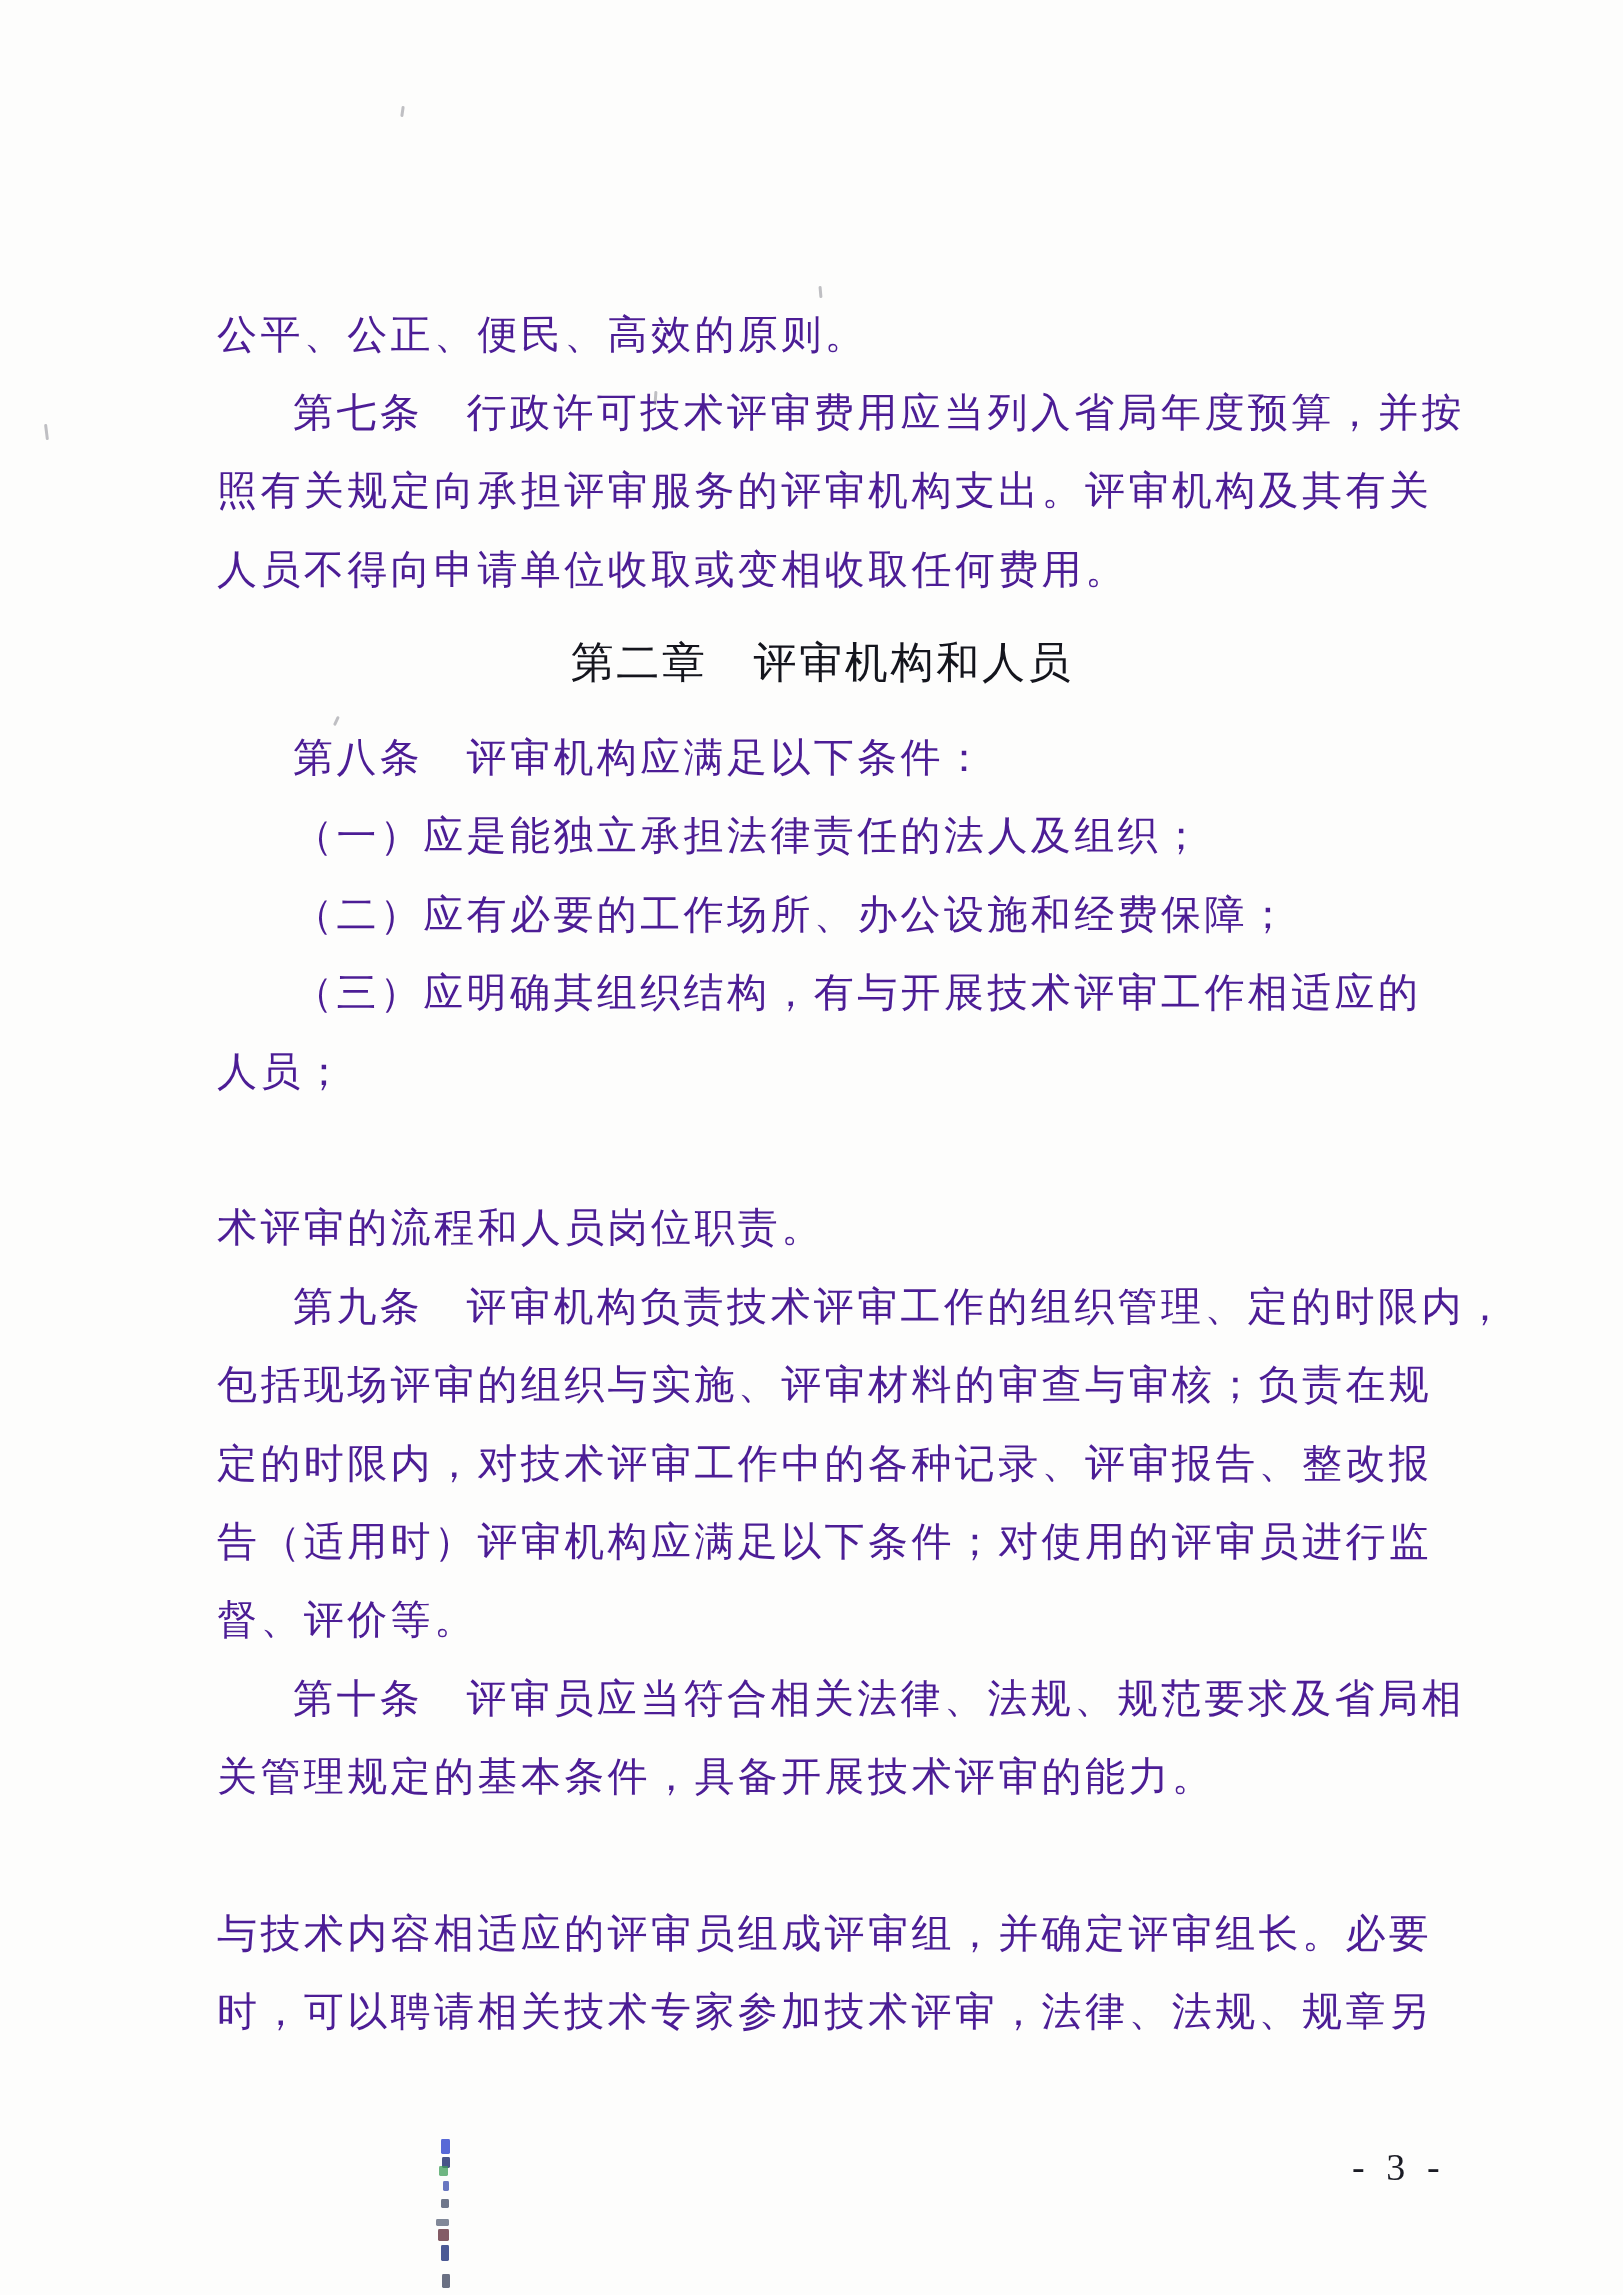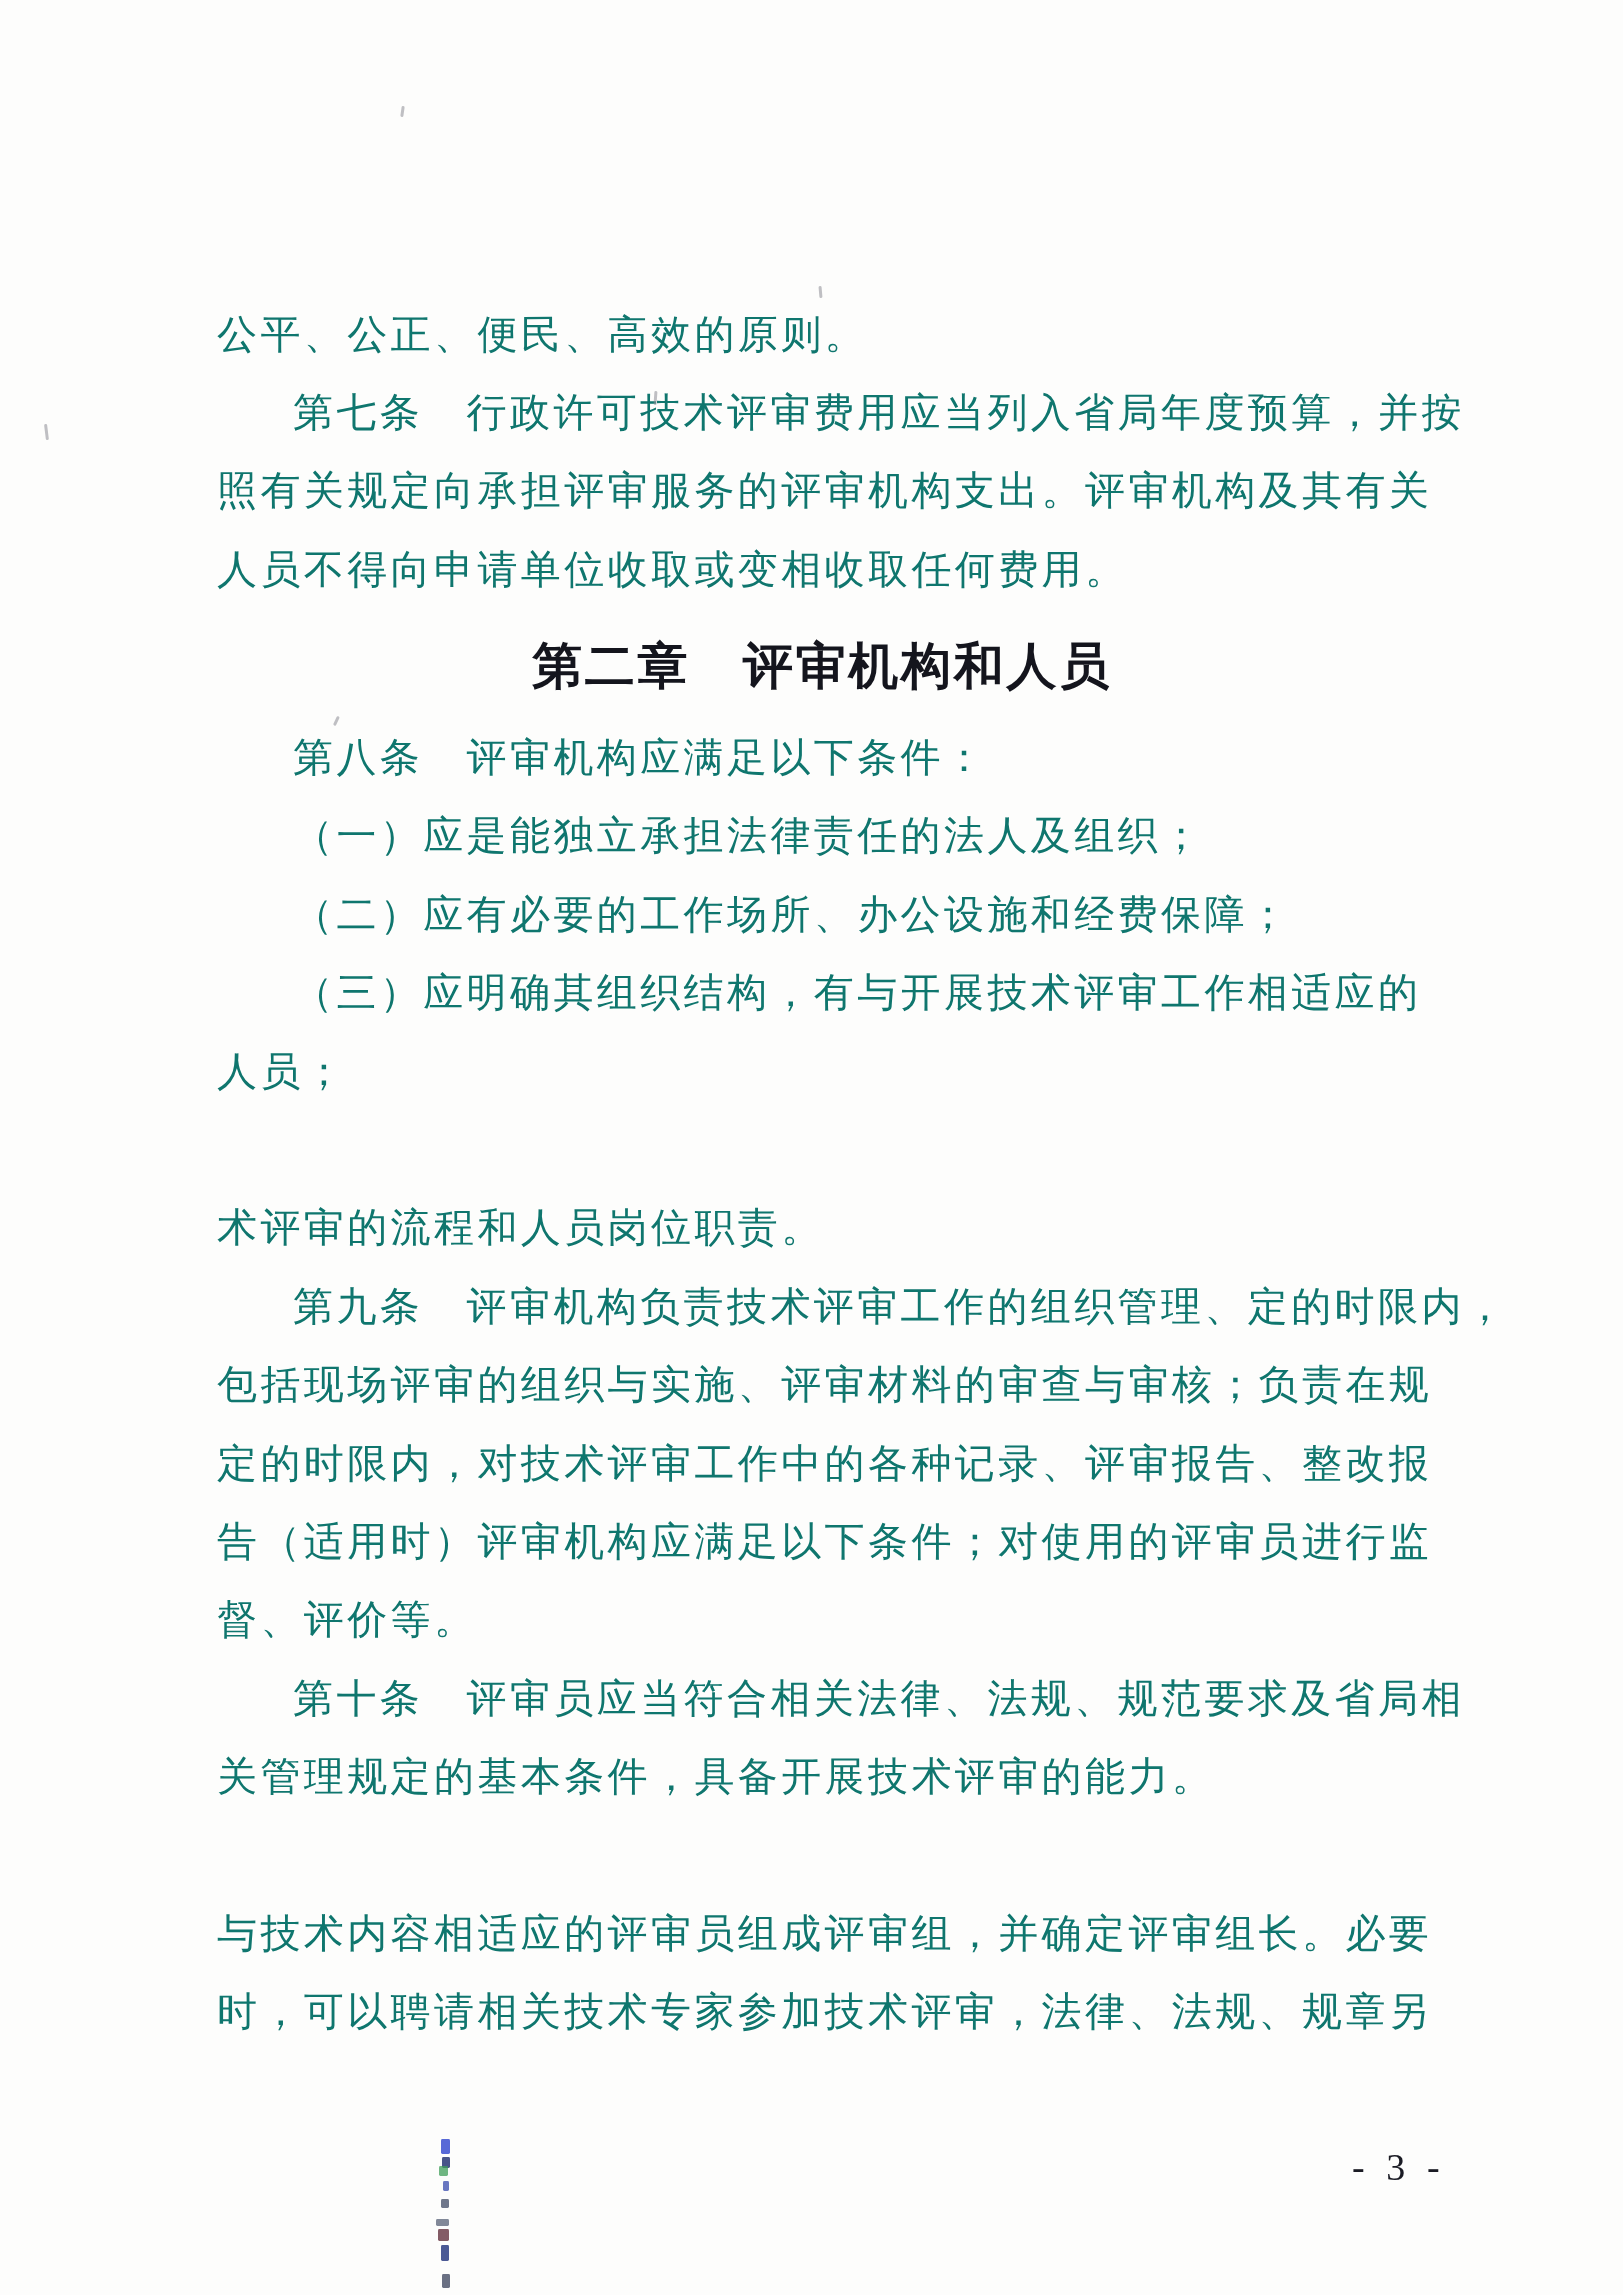--- a/index.html
+++ b/index.html
@@ -7,26 +7,26 @@
   .page{
     position:relative;width:1623px;height:2295px;
     background:#fdfdfc;overflow:hidden;
     font-family:"Liberation Serif","DejaVu Serif",serif;
     color:#1d1e27;
   }
   .textcol{position:absolute;left:217px;top:0;width:1210px;height:100%;}
   .line{
     position:absolute;left:0;white-space:nowrap;
     font-size:40px;line-height:1.15;letter-spacing:3.4px;
-    color:#0f766e;
+    color:#4c1d95;
   }
   .line.indent{left:76px;}
   .line.heading{
     left:0;width:100%;text-align:center;
-    font-weight:bold;font-size:50px;letter-spacing:2.7px;color:#14151d;
+    font-weight:normal;font-size:43px;letter-spacing:2.7px;color:#14151d;
   }
   .page-number{
     position:absolute;left:1352px;top:2145px;
     font-size:38px;letter-spacing:6.1px;color:#1a1b24;white-space:nowrap;
   }
   .speck{position:absolute;background:#8d8d93;opacity:.55;border-radius:1.4px;}
   .smudge{position:absolute;left:435px;top:2139px;width:17.7px;height:155px;}
   .smudge i{position:absolute;display:block;border-radius:1.4px;}
   .m1{left:5.5px;top:0;width:9.5px;height:15px;background:#3b4fd0;opacity:.85;}
   .m2{left:6.8px;top:17.7px;width:8.2px;height:11px;background:#1b2a6b;opacity:.8;}

